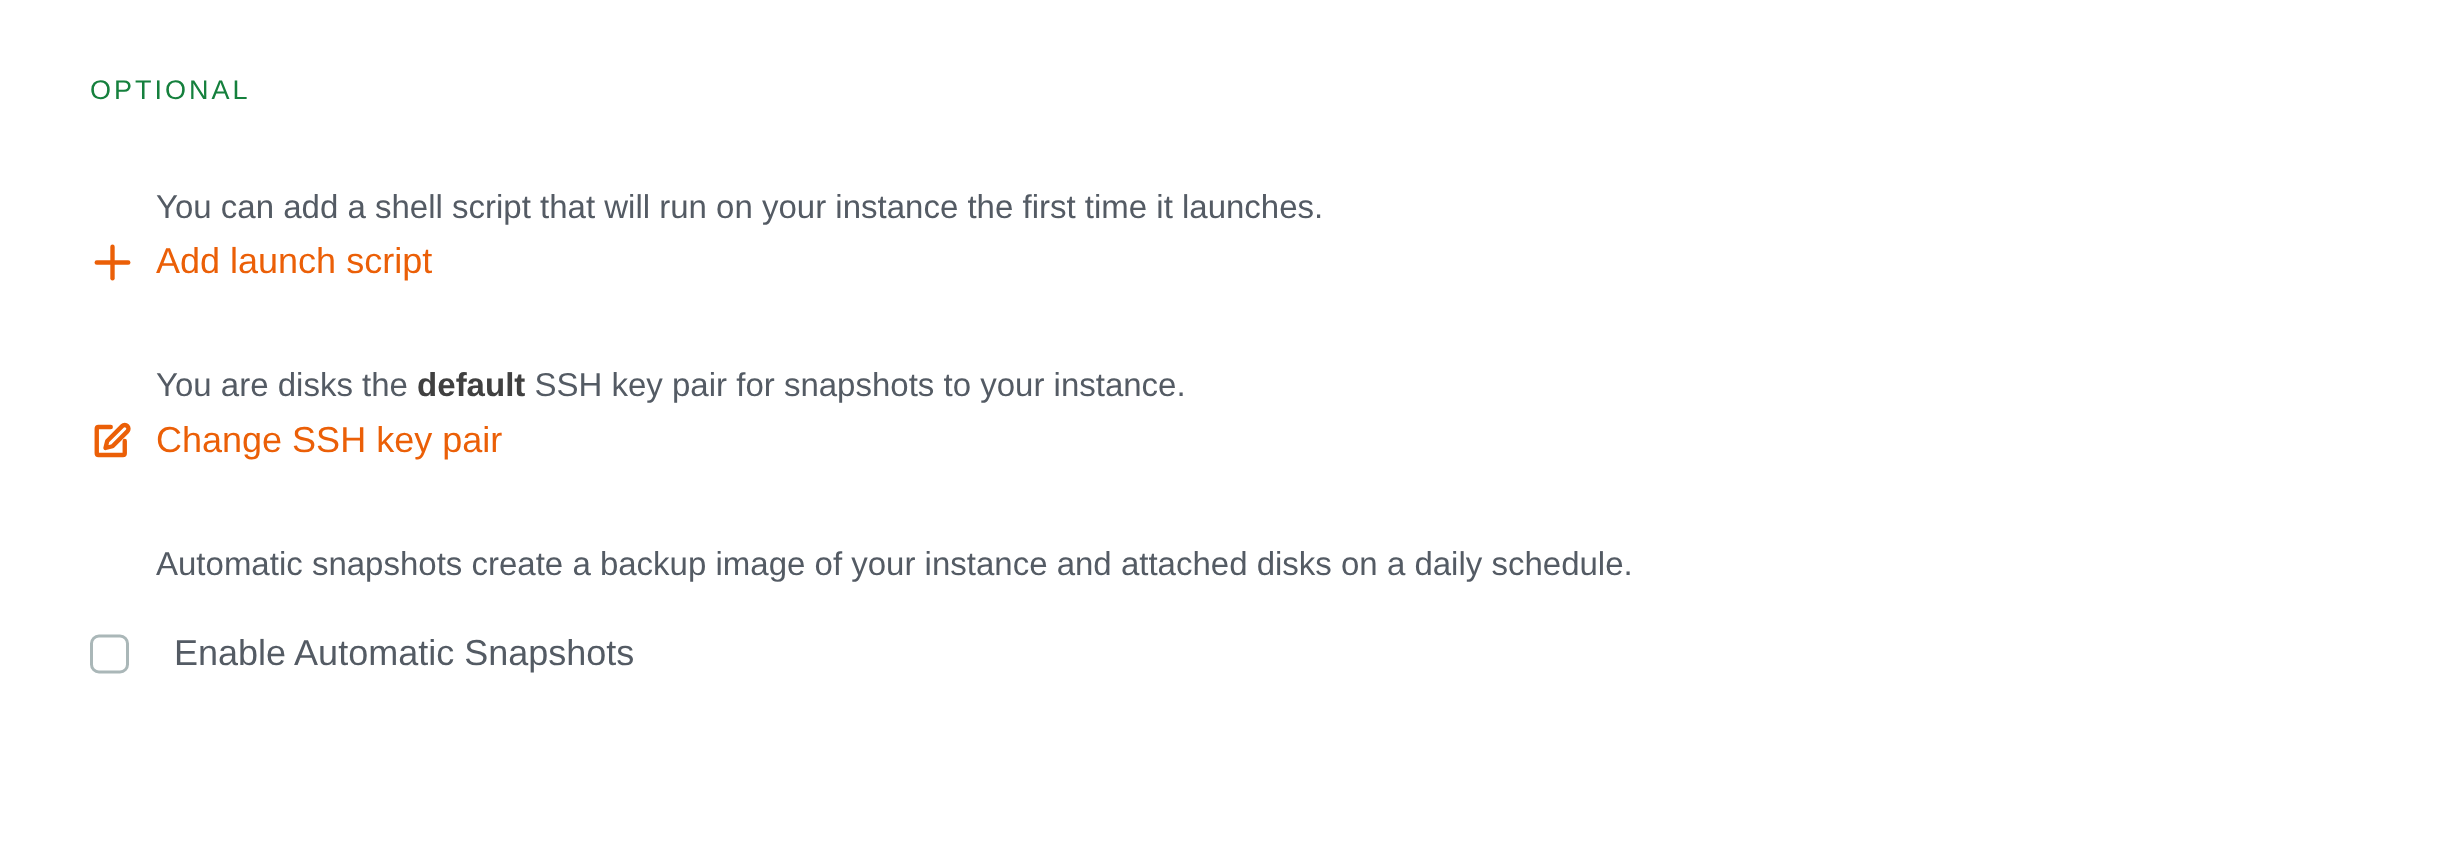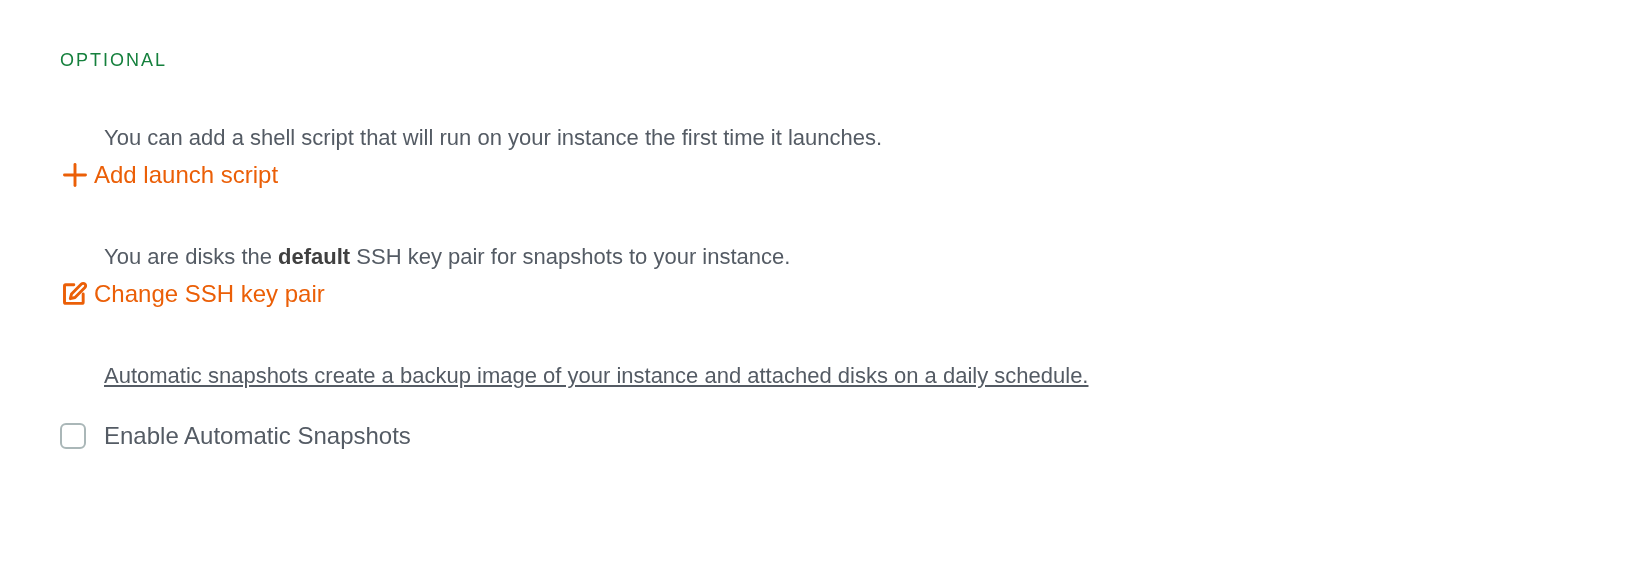--- a/index.html
+++ b/index.html
@@ -27,21 +27,21 @@
       margin-bottom: 6px;
       margin-left: 44px;
     }
     .description .bold {
       font-weight: 700;
       color: #404040;
     }
     .action-link {
       display: inline-flex;
       align-items: center;
-      gap: 4px;
+      gap: 14px;
       color: #eb5f07;
       font-size: 24px;
       font-weight: 400;
       text-decoration: none;
       cursor: pointer;
       margin-bottom: 50px;
     }
     .action-link .icon-wrap {
       display: inline-flex;
       align-items: center;
@@ -50,26 +50,25 @@
       height: 30px;
       color: #eb5f07;
     }
     .action-link svg {
       width: 28px;
       height: 28px;
     }
     .snapshots-desc {
       margin-bottom: 30px;
       max-width: 1050px;
-      text-decoration: underline;
     }
     .checkbox-row {
       display: flex;
       align-items: center;
-      gap: 18px;
+      gap: 30px;
     }
     .checkbox {
       width: 26px;
       height: 26px;
       border: 2px solid #aab7b8;
       border-radius: 6px;
       background: #ffffff;
       cursor: pointer;
       flex-shrink: 0;
     }

